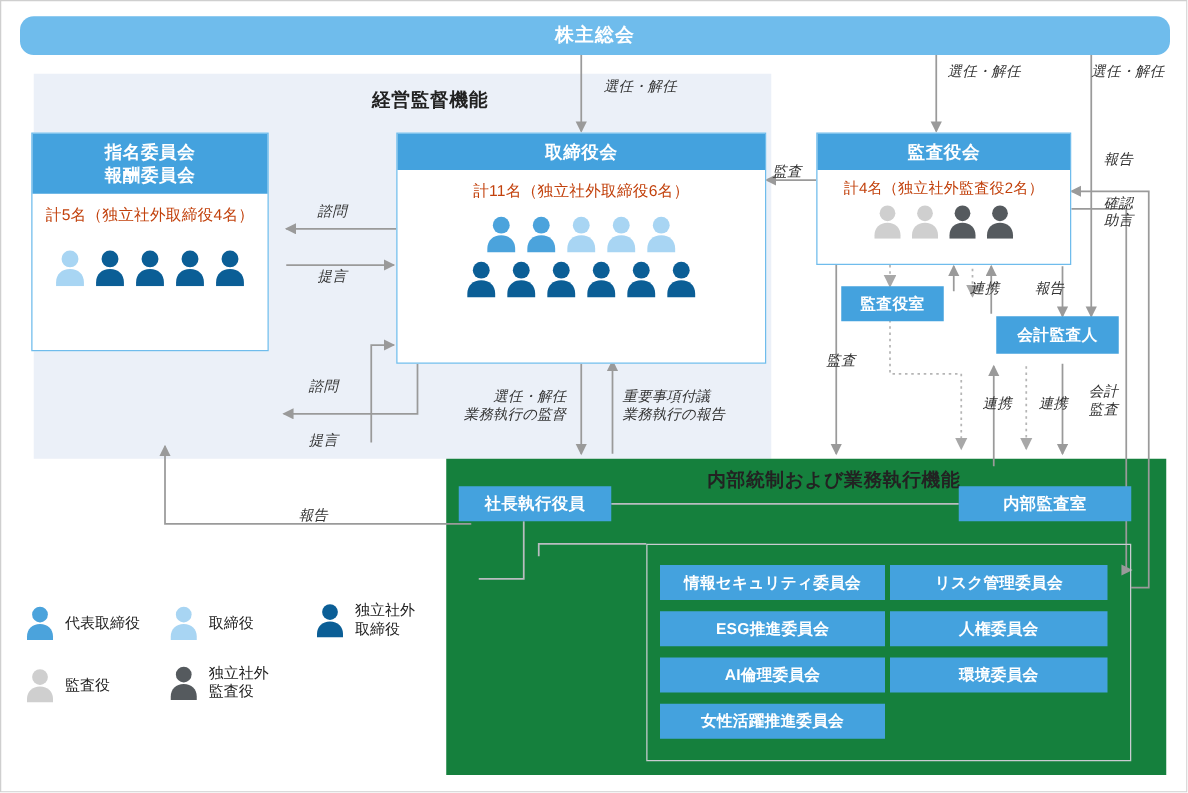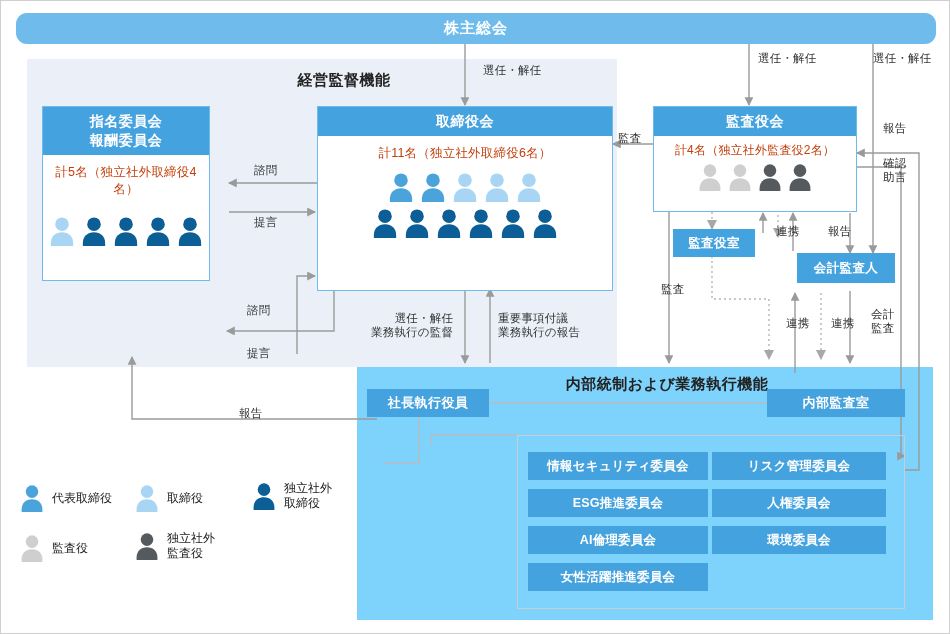--- a/index.html
+++ b/index.html
@@ -17,21 +17,21 @@
   }
   .abs { position: absolute; }
 
   
   .panel-supervision {
     left: 26px; top: 58px; width: 590px; height: 308px;
     background: #EBF0F8;
   }
   .panel-internal {
     left: 356px; top: 366px; width: 576px; height: 253px;
-    background: #7dd3fc;
+    background: #15803d;
   }
   .panel-title {
     font-size: 15px; font-weight: bold; color: #222;
     text-align: center; letter-spacing: .5px; padding-left: 44px;
   }
   .panel-supervision .panel-title { padding-top: 12px; }
   .panel-internal .panel-title { padding-top: 8px; }
 
   
   .bar-shareholders {
@@ -78,21 +78,21 @@
     position: absolute;
     background: #44A2DE; color: #fff;
     font-size: 12.5px; font-weight: bold;
     display: flex; align-items: center; justify-content: center;
     letter-spacing: .2px;
   }
 
   
   .elabel {
     font-size: 11.5px; color: #333; line-height: 1.25;
-    white-space: pre; letter-spacing: .2px;
+    white-space: pre; letter-spacing: .2px; font-style: italic;
   }
 
   
   .legend-item { position: absolute; display: flex; align-items: center; gap: 7px; }
   .legend-text { font-size: 12px; color: #222; line-height: 1.25; white-space: pre; }
 
   svg.wires { position: absolute; left:0; top:0; width:950px; height:634px; pointer-events:none; }
 </style>
 </head>
 <body>
@@ -175,21 +175,21 @@
       <path d="M777,214 L777,236" marker-end="url(#arL)"></path>
 
       <path d="M711,255 L711,298 L768,298 L768,358" marker-end="url(#arL)"></path>
 
       <path d="M820,292 L820,358" marker-end="url(#arL)"></path>
     </g>
   </svg>
 
   <div class="abs bar-shareholders">株主総会</div>
 
-  <div class="abs card" style="left:41px; top:105px; width:168px; height:175px;">
+  <div class="abs card" style="left:24px; top:105px; width:190px; height:175px;">
     <div class="card-head">
       <div>指名委員会</div>
       <div>報酬委員会</div>
     </div>
     <div class="card-count">計5名（独立社外取締役4名）</div>
     <div class="people-row" id="ppl-nomination" style="margin-top:18px;">
         <svg width="28" height="30" viewBox="0 0 26 28">
           <circle cx="13" cy="7.6" r="6.3" fill="#A8D5F3"></circle>
           <path d="M13,15.2 C19.2,15.2 23.4,19.2 23.4,25.2 L23.4,28 L2.6,28 L2.6,25.2 C2.6,19.2 6.8,15.2 13,15.2 Z" fill="#A8D5F3"></path>
         </svg>

